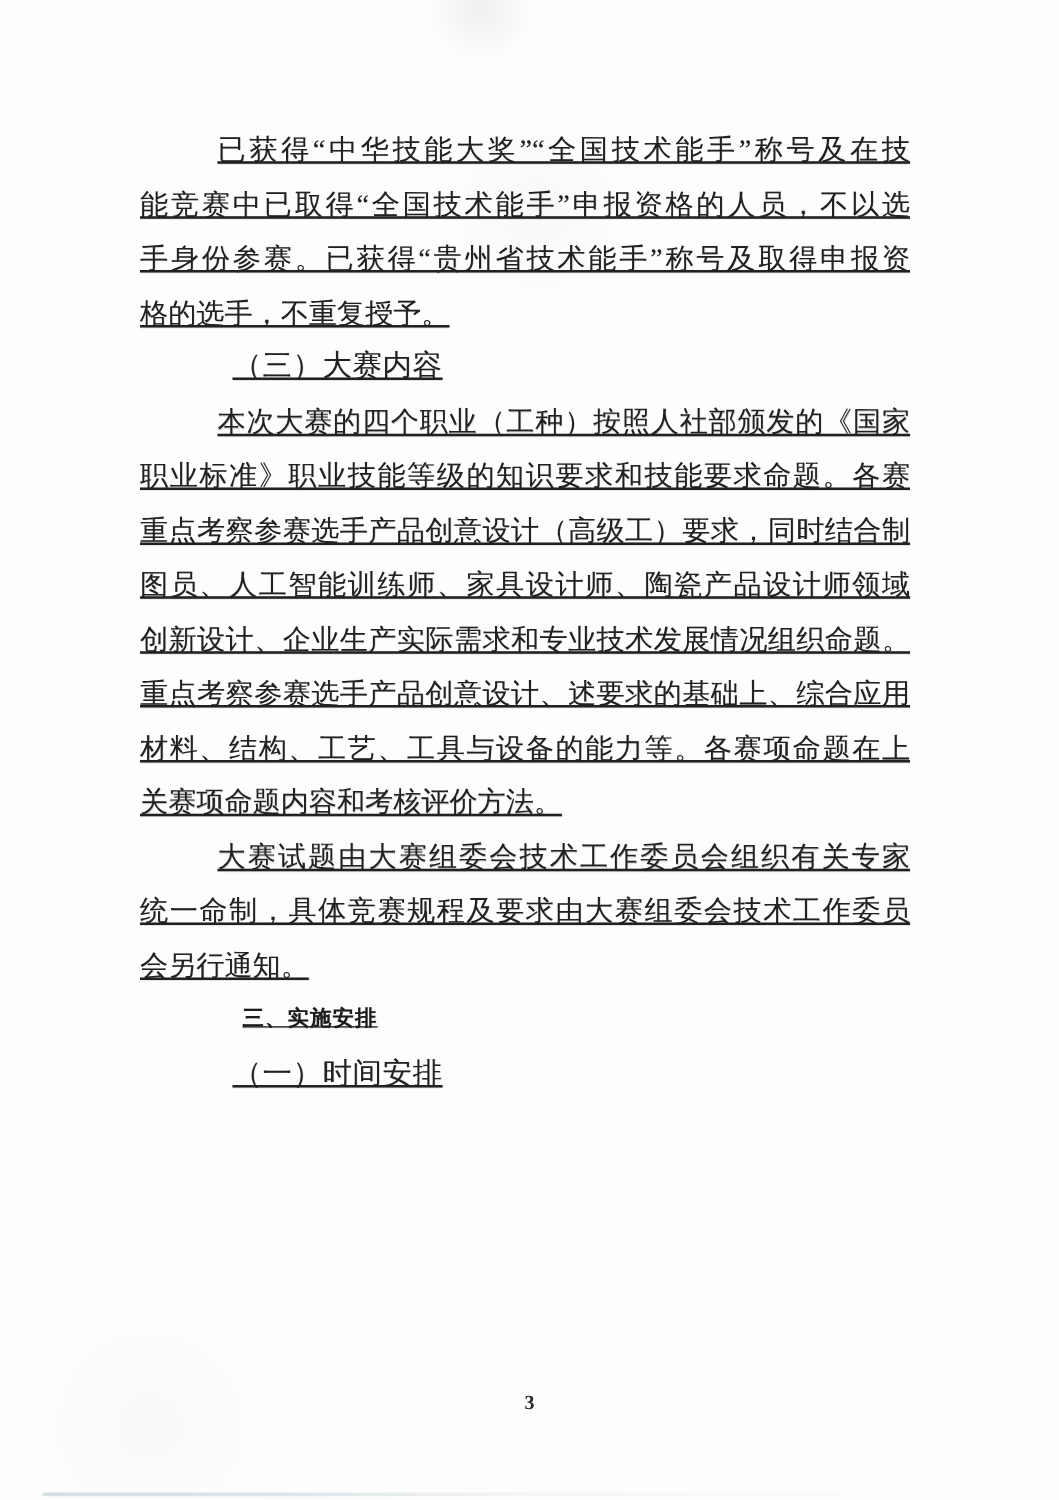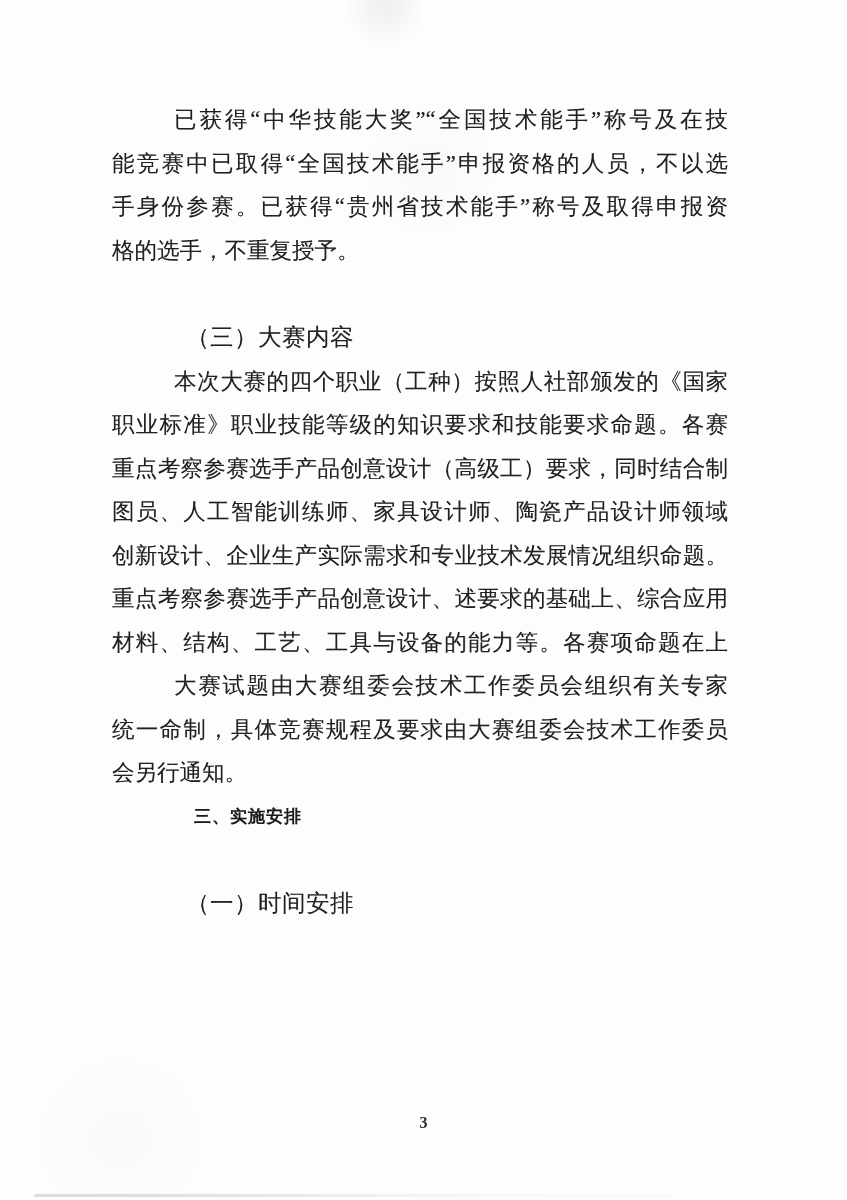--- a/index.html
+++ b/index.html
@@ -30,29 +30,29 @@
   .para { margin: 0; }
   .line {
     font-size: 22.5px;
     line-height: 43.5px;
     height: 43.5px;
     text-align: justify;
     text-align-last: justify;
     text-justify: inter-character;
     white-space: normal;
     overflow: visible;
+    text-decoration: underline;
   }
   .line.last { text-align-last: left; }
   .line.first { text-indent: 62px; }
   .h-sub {
     font-size: 23.5px;
     text-indent: 74px;
     text-align-last: left;
     letter-spacing: 0.5px;
-    margin-top: 44px;
   }
   .h-main {
     font-family: "DejaVu Sans", "Liberation Sans", sans-serif;
     font-weight: 700;
     font-size: 17px;
     text-indent: 82px;
     text-align-last: left;
     letter-spacing: 1px;
     color: #1b1b1b;
   }
@@ -93,20 +93,21 @@
       </div>
       <div class="line h-sub">（三）大赛内容</div>
       <div class="para">
         <div class="line first">本次大赛的四个职业（工种）按照人社部颁发的《国家</div>
         <div class="line">职业标准》职业技能等级的知识要求和技能要求命题。各赛</div>
         <div class="line">重点考察参赛选手产品创意设计（高级工）要求，同时结合制</div>
         <div class="line">图员、人工智能训练师、家具设计师、陶瓷产品设计师领域</div>
         <div class="line">创新设计、企业生产实际需求和专业技术发展情况组织命题。</div>
         <div class="line">重点考察参赛选手产品创意设计、述要求的基础上、综合应用</div>
         <div class="line">材料、结构、工艺、工具与设备的能力等。各赛项命题在上</div>
+        <div class="line last">关赛项命题内容和考核评价方法。</div>
       </div>
       <div class="para">
         <div class="line first">大赛试题由大赛组委会技术工作委员会组织有关专家</div>
         <div class="line">统一命制，具体竞赛规程及要求由大赛组委会技术工作委员</div>
         <div class="line last">会另行通知。</div>
       </div>
       <div class="line h-main">三、实施安排</div>
       <div class="line h-sub">（一）时间安排</div>
     </div>
   <div class="page-number">3</div>

